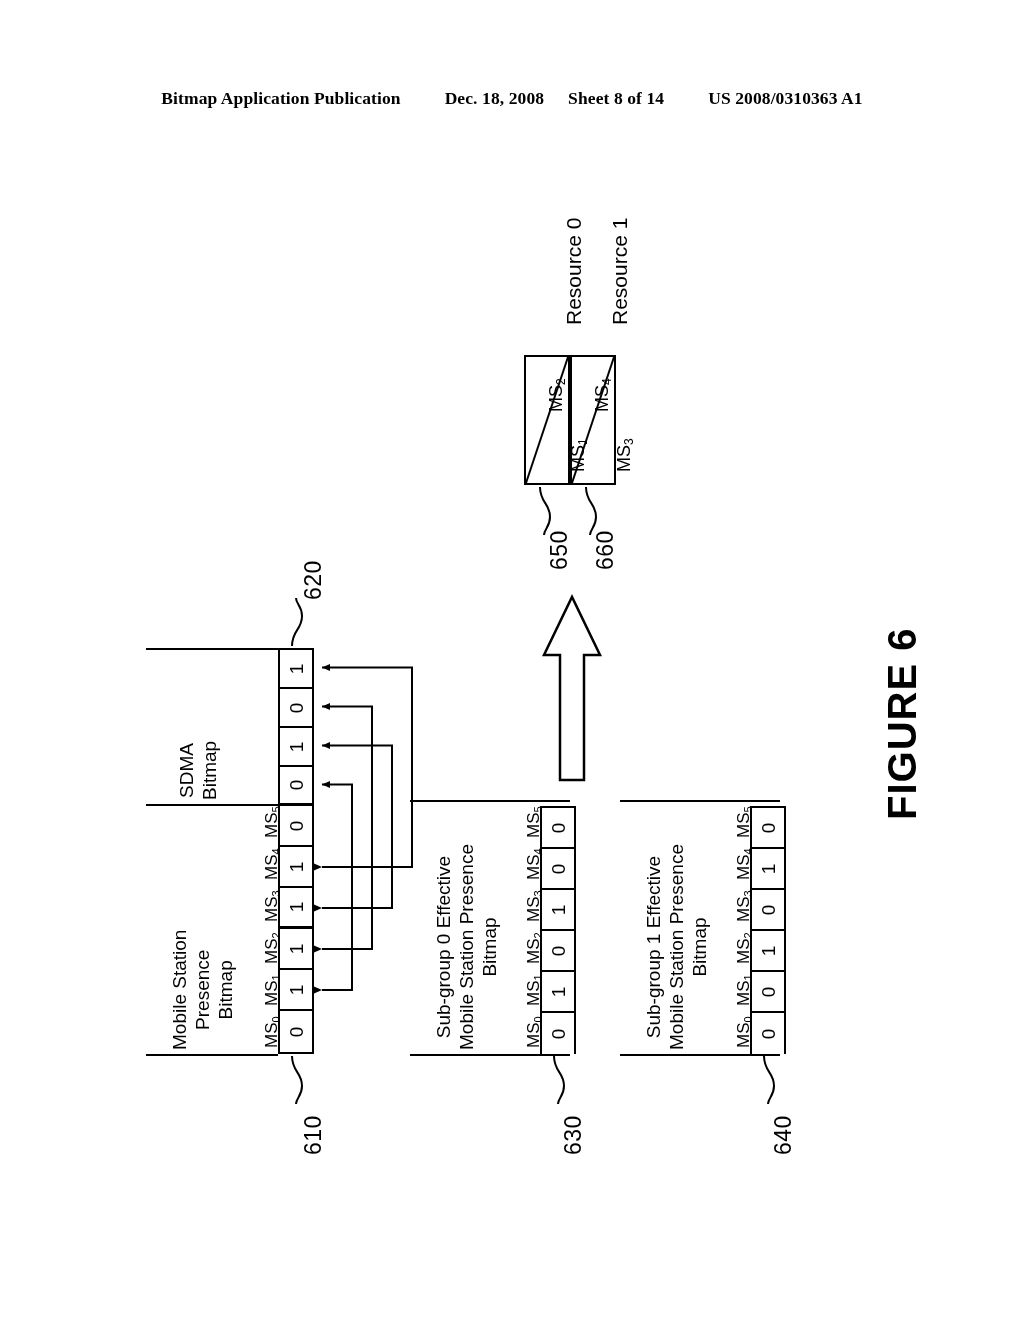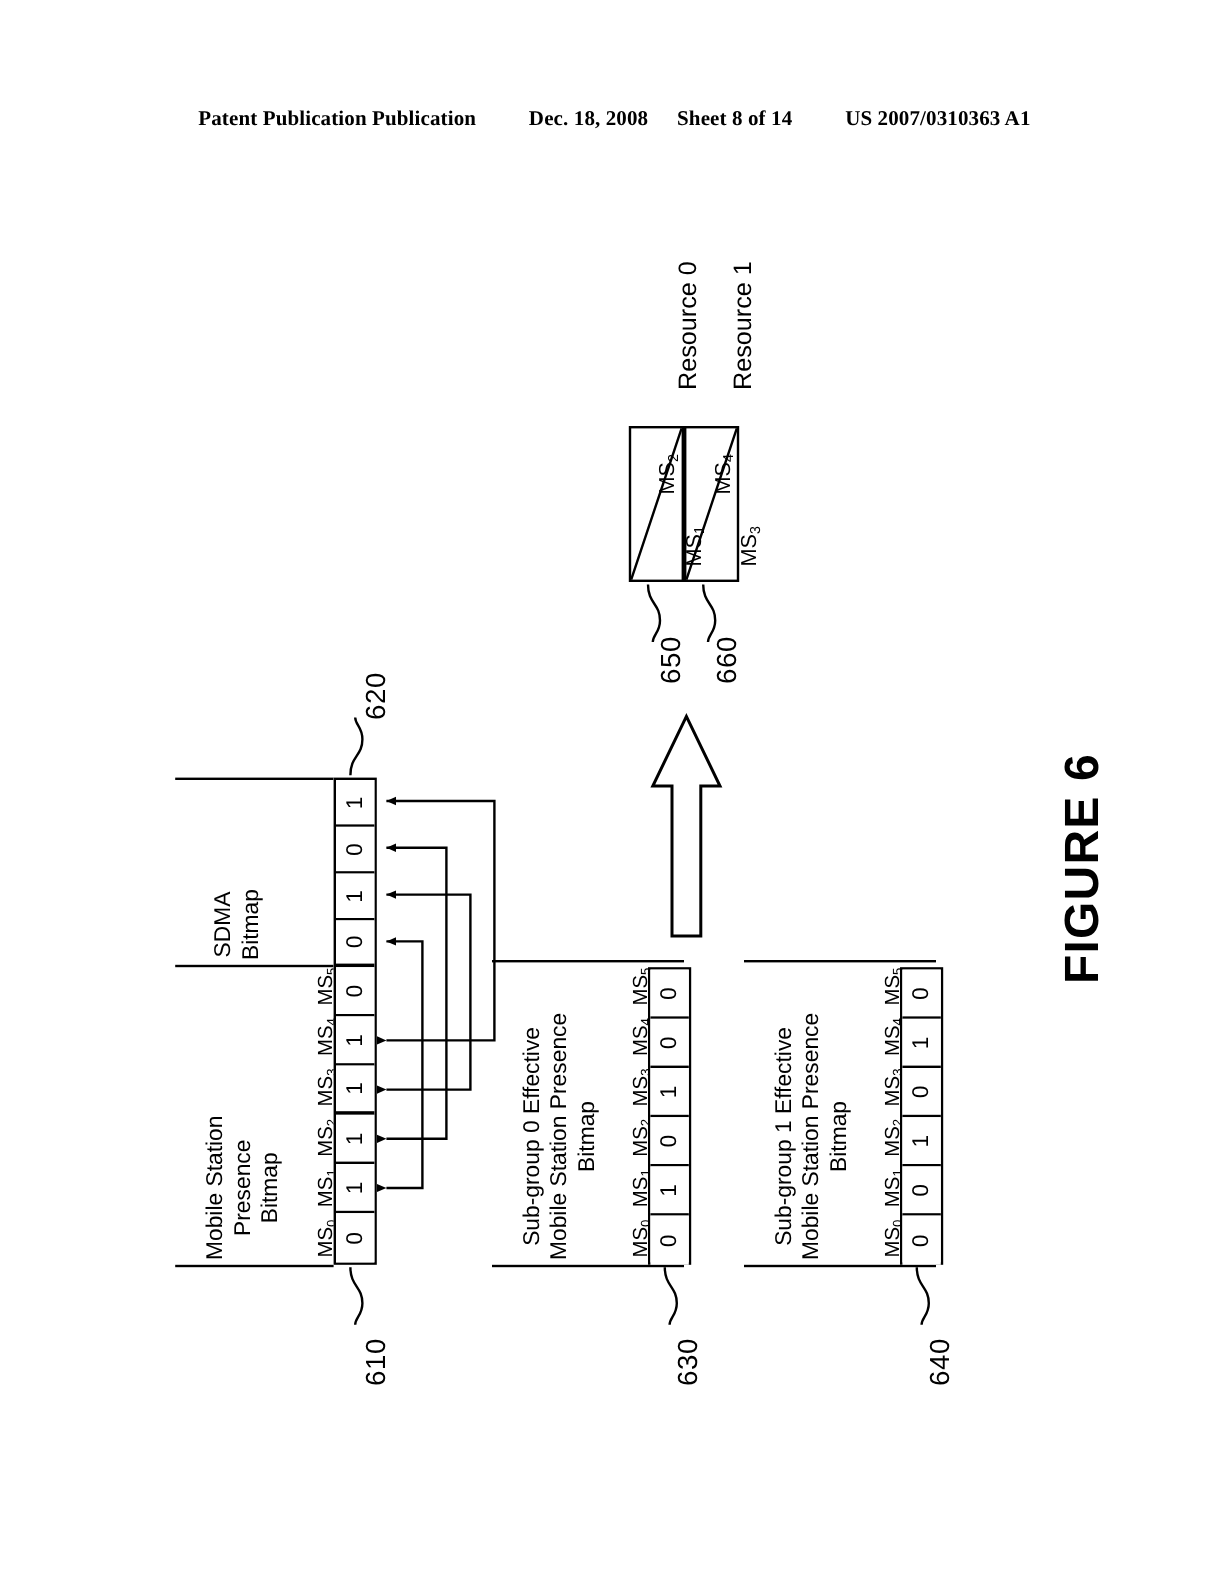--- a/index.html
+++ b/index.html
@@ -150,24 +150,24 @@
     top: 0;
     width: 1024px;
     height: 1320px;
     pointer-events: none;
   }
 </style>
 </head>
 <body>
 
 <div id="page-header">
-  <span class="hdr-pub">Patent Publication Publication</span>
+  <span class="hdr-pub">Bitmap Application Publication</span>
   <span class="hdr-date">Dec. 18, 2008</span>
   <span class="hdr-sheet">Sheet 8 of 14</span>
-  <span class="hdr-num">US 2007/0310363 A1</span>
+  <span class="hdr-num">US 2008/0310363 A1</span>
 </div>
 
 <div id="figure-title" style="left:880px; top:820px;">FIGURE 6</div>
 
 <div class="rule" style="left:146px; top:648px; width:132px;"></div>
 <div class="rule" style="left:146px; top:804px; width:132px;"></div>
 <div class="rule" style="left:146px; top:1054px; width:132px;"></div>
 
 <div class="caption" style="left:175px; top:800px;">
   <div>SDMA</div>

